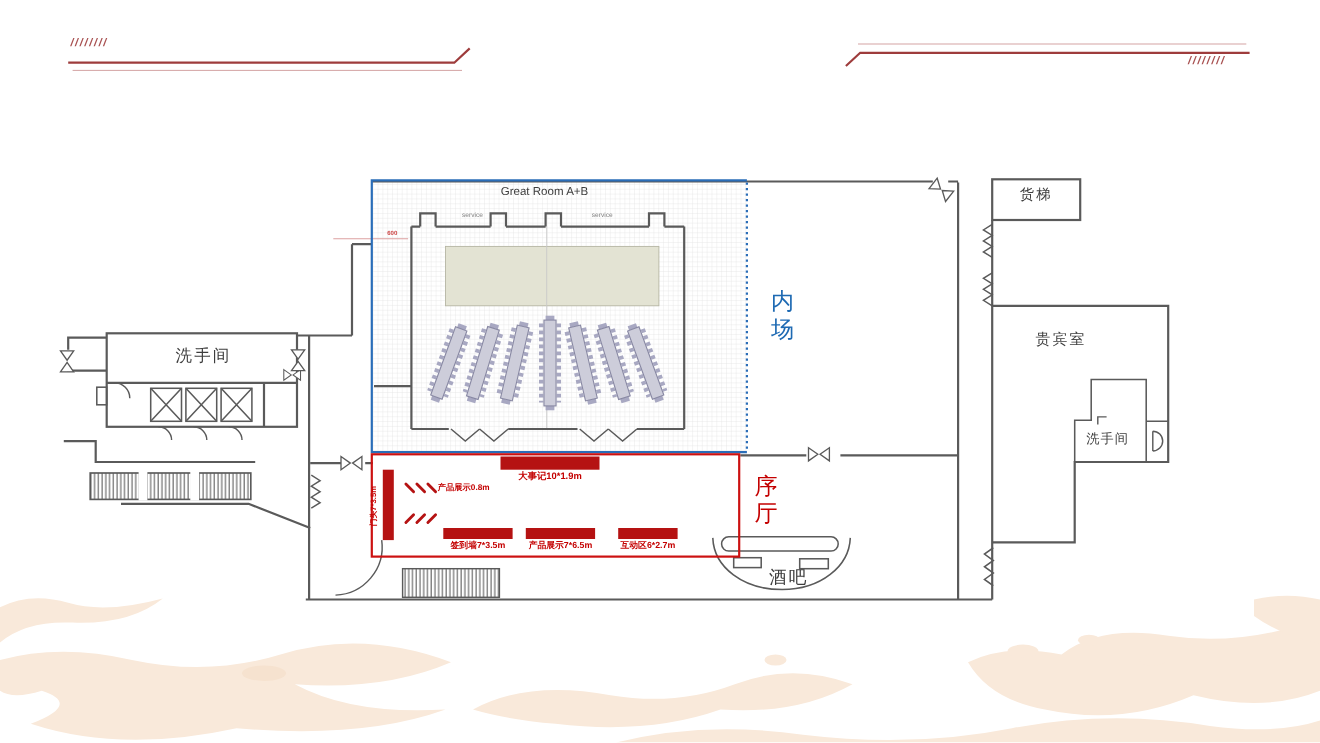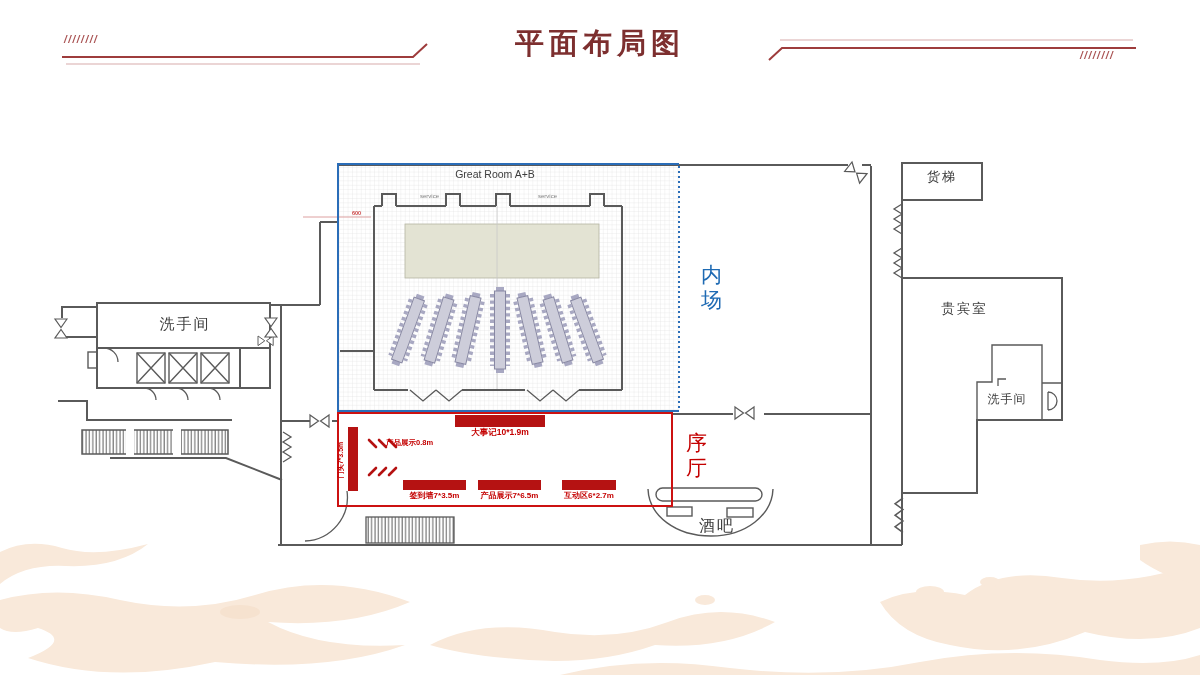--- a/index.html
+++ b/index.html
@@ -217,37 +217,36 @@
     </g>
 
     <g>
       <path class="bluebox" d="M679 164 H338 V411 H679"></path>
       <path class="bluebox" d="M679 166 V411" stroke-dasharray="2 3" stroke-width="1.8"></path>
       <rect x="338" y="413" width="334" height="93" class="redbox"></rect>
     </g>
   </svg>
 
   <div class="lbl slashes" style="left:64px;top:34px">////////</div>
-  <div class="lbl title" style="left:300px;top:28px;width:600px">平面布局图</div>
   <div class="lbl slashes" style="left:1080px;top:50px">////////</div>
 
   <div class="lbl center" style="left:410px;top:169px;width:170px;font-size:10.5px">Great Room A+B</div>
   <div class="lbl" style="left:420px;top:193px;font-size:6px;color:#808080">service</div>
   <div class="lbl" style="left:538px;top:193px;font-size:6px;color:#808080">service</div>
   <div class="lbl" style="left:352px;top:210px;font-size:5.5px;color:#cc4444;font-weight:bold">600</div>
 
   <div class="lbl zone zone-inner" style="left:701px;top:263px">内场</div>
   <div class="lbl zone zone-foyer" style="left:686px;top:431px">序厅</div>
 
   <div class="lbl center room" style="left:125px;top:316px;width:120px;font-size:15px">洗手间</div>
   <div class="lbl center room" style="left:902px;top:170px;width:80px;font-size:13px">货梯</div>
   <div class="lbl center room" style="left:917px;top:302px;width:95px;font-size:13.5px">贵宾室</div>
   <div class="lbl center" style="left:974px;top:393px;width:66px;font-size:12px;letter-spacing:1px">洗手间</div>
   <div class="lbl center room" style="left:690px;top:517px;width:54px;font-size:16px">酒吧</div>
 
   <div class="lbl center redlbl rot" style="left:310px;top:455px;width:64px;height:10px;font-size:7px">门头7*3.5m</div>
   <div class="lbl center redlbl" style="left:452px;top:428px;width:96px;font-size:8.5px">大事记10*1.9m</div>
-  <div class="lbl redlbl" style="left:386px;top:439px;font-size:7.5px">产品展示0.8m</div>
+  <div class="lbl redlbl" style="left:398px;top:439px;font-size:7.5px">产品展示0.8m</div>
   <div class="lbl center redlbl" style="left:400px;top:492px;width:69px;font-size:8px">签到墙7*3.5m</div>
   <div class="lbl center redlbl" style="left:475px;top:492px;width:69px;font-size:8px">产品展示7*6.5m</div>
   <div class="lbl center redlbl" style="left:559px;top:492px;width:60px;font-size:8px">互动区6*2.7m</div>
 
 </div>
 
 </body></html>

